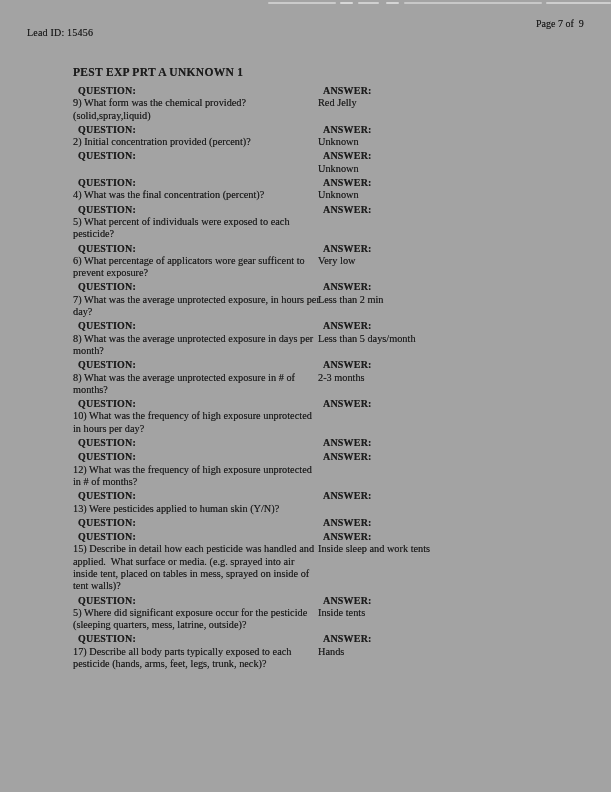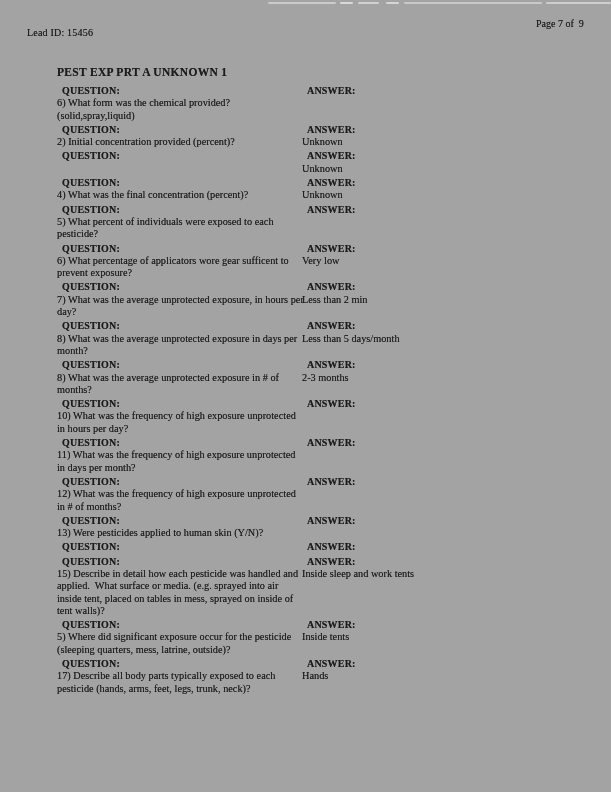--- a/index.html
+++ b/index.html
@@ -30,21 +30,21 @@
   .lead-id {
     position: absolute; left: 27px; top: 27px;
     font-size: 10px; letter-spacing: 0.2px;
   }
   .page-num {
     position: absolute; left: 536px; top: 18px;
     font-size: 10px; white-space: pre;
   }
 
   .doc {
-    position: absolute; left: 57px; top: 66px; width: 525px;
+    position: absolute; left: 73px; top: 66px; width: 525px;
   }
   .title {
     font-weight: bold;
     font-size: 11.5px;
     letter-spacing: 0.3px;
     margin: 0 0 7px 0;
   }
   .qa-block {
     display: grid;
     grid-template-columns: 245px 1fr;
@@ -82,24 +82,25 @@
 
   <div class="page-num fuzz">Page 7 of  9</div>
 
   <div class="doc fuzz">
     <div class="title">PEST EXP PRT A UNKNOWN 1</div>
 
     <div id="qa-list">
   <div class="qa-block">
     <div class="q-col">
       <div class="q-label">QUESTION:</div>
-      <div class="q-text">6) What form was the chemical provided?(solid,spray,liquid)</div>
-    </div>
-    <div class="a-col">
-      <div class="a-label">ANSWER:</div>
+      <div class="q-text">9) What form was the chemical provided?(solid,spray,liquid)</div>
+    </div>
+    <div class="a-col">
+      <div class="a-label">ANSWER:</div>
+      <div class="a-text">Red Jelly</div>
     </div>
   </div>
 
   <div class="qa-block">
     <div class="q-col">
       <div class="q-label">QUESTION:</div>
       <div class="q-text">2) Initial concentration provided (percent)?</div>
     </div>
     <div class="a-col">
       <div class="a-label">ANSWER:</div>
@@ -189,21 +190,20 @@
     </div>
     <div class="a-col">
       <div class="a-label">ANSWER:</div>
       <div class="a-text"></div>
     </div>
   </div>
 
   <div class="qa-block">
     <div class="q-col">
       <div class="q-label">QUESTION:</div>
-      <div class="q-text">11) What was the frequency of high exposure unprotected in days per month?</div>
     </div>
     <div class="a-col">
       <div class="a-label">ANSWER:</div>
       <div class="a-text"></div>
     </div>
   </div>
 
   <div class="qa-block">
     <div class="q-col">
       <div class="q-label">QUESTION:</div>

